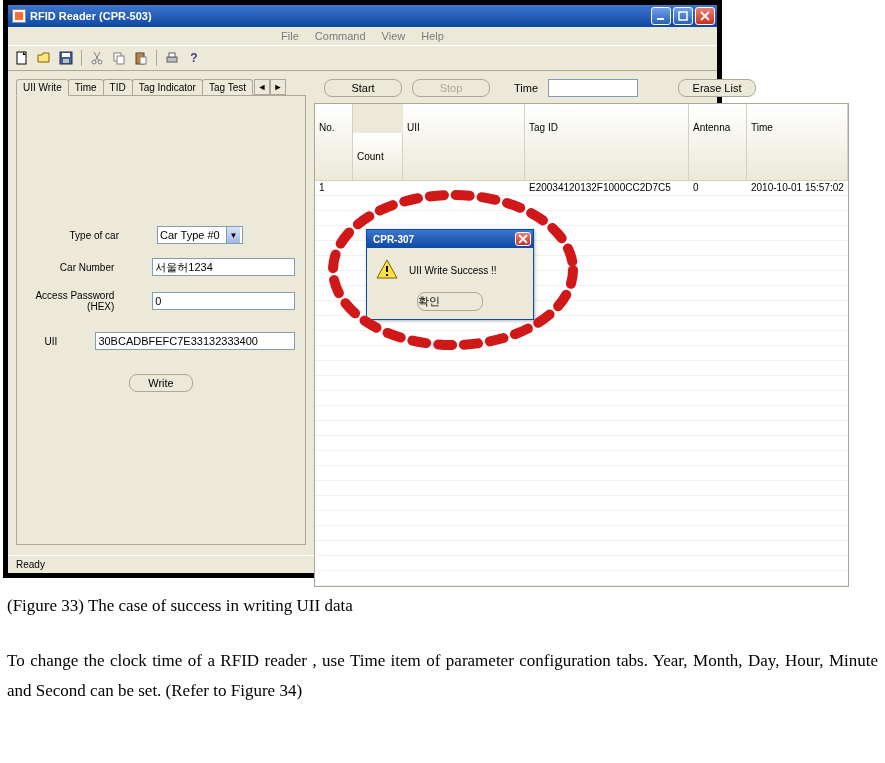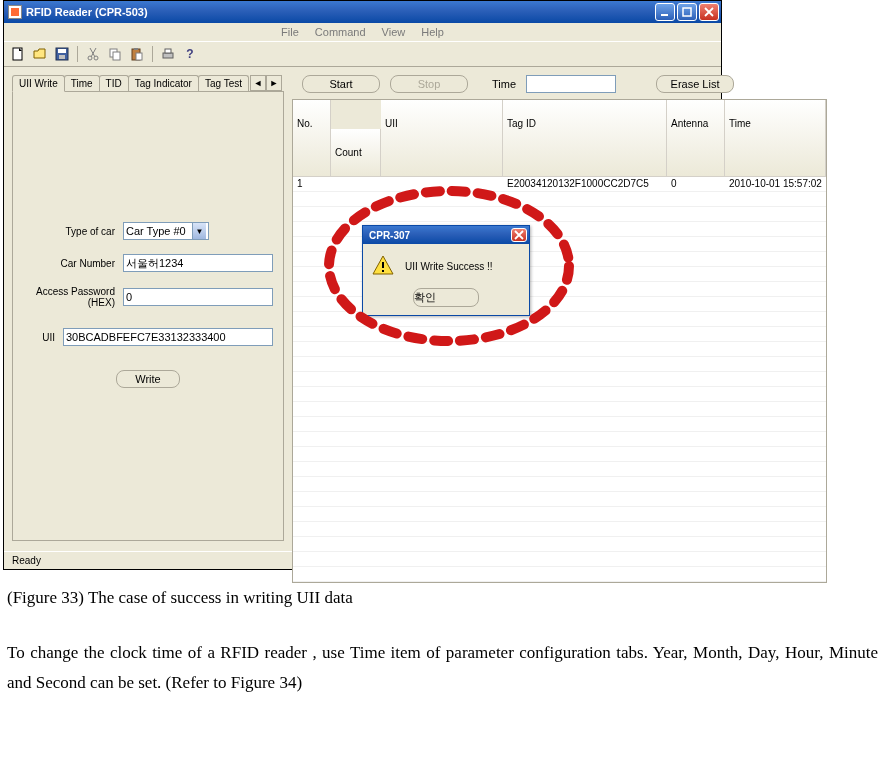--- a/index.html
+++ b/index.html
@@ -1,18 +1,18 @@
 <!DOCTYPE html>
 <html><head>
 <meta charset="utf-8">
 <style>
   * { box-sizing: border-box; }
   body { margin: 0; font-family: Tahoma, Arial, sans-serif; font-size: 11px; background: #fff; width: 885px; }
   .doc-wrap { padding: 0 3px; }
-  .win { border: 1px solid #000000; background: #ece9d8; width: 719px; position: relative; }
+  .win { border: 5px solid #000000; background: #ece9d8; width: 719px; position: relative; }
   
   .titlebar { height: 22px; background: linear-gradient(to bottom, #3b78d0 0%, #2b5fb8 45%, #0a49a6 100%); display: flex; align-items: center; padding: 0 2px 0 4px; }
   .titlebar .app-icon { width: 14px; height: 14px; background: #fff; border: 1px solid #888; margin-right: 4px; position: relative; }
   .titlebar .app-icon::before { content:""; position:absolute; inset:2px; background:#ff6b35; }
   .titlebar .title { color: #fff; font-weight: bold; font-size: 11px; }
   .titlebar .winbtns { margin-left: auto; display: flex; gap: 2px; }
   .winbtn { width: 20px; height: 18px; border: 1px solid #fff; border-radius: 3px; display: flex; align-items: center; justify-content: center; color: #fff; font-weight: bold; font-size: 11px; }
   .winbtn.min, .winbtn.max { background: linear-gradient(to bottom, #6fa3e8, #2b5fb8); }
   .winbtn.close { background: linear-gradient(to bottom, #f08070, #c83020); }
   .winbtn.min svg, .winbtn.max svg, .winbtn.close svg { width:10px; height:10px; }
@@ -26,21 +26,21 @@
   
   .client { display: flex; padding: 8px; gap: 8px; background: #ece9d8; height: 484px; }
   
   .leftpanel { width: 290px; position: relative; }
   .tabs { display: flex; font-size: 10px; }
   .tab { border: 1px solid #aca899; border-bottom: none; padding: 2px 6px; background: #ece9d8; border-radius: 3px 3px 0 0; margin-right: -1px; white-space: nowrap; }
   .tab.active { background: #ece9d8; border-bottom: 1px solid #ece9d8; position: relative; z-index: 2; }
   .tabscroll { display: flex; margin-left: 2px; }
   .tabscroll div { width: 16px; height: 16px; border: 1px solid #aca899; background: #ece9d8; display:flex; align-items:center; justify-content:center; font-size:9px;}
   .tabbody { border: 1px solid #aca899; height: 450px; padding: 10px; position: relative; top: -1px; background: #ece9d8; }
-  .formrow { display: flex; align-items: center; margin-bottom: 14px; }
+  .formrow { display: flex; align-items: center; margin-bottom: 14px; gap: 30px; }
   .formrow.topgap { margin-top: 120px; }
   .formlabel { width: 100px; text-align: right; padding-right: 8px; font-size: 10px; }
   .formlabel.twoline { line-height: 11px; }
   .input { border: 1px solid #7f9db9; background: #fff; height: 18px; padding: 0 2px; font-size: 11px; display:flex; align-items:center; overflow:hidden; white-space:nowrap; }
   .select { width: 86px; display: flex; align-items:center; }
   .select .arrow { margin-left:auto; width:14px; height:16px; background:linear-gradient(to bottom,#d8e4f8,#a0b8e0); border-left:1px solid #7f9db9; display:flex; align-items:center; justify-content:center; font-size:8px;}
   .btn { border: 1px solid #aca899; background: #ece9d8; padding: 2px 18px; font-size: 11px; border-radius: 8px; }
   .writebtnrow { display:flex; justify-content:center; margin-top: 24px;}
   
   .rightpanel { flex: 1; display: flex; flex-direction: column; }

